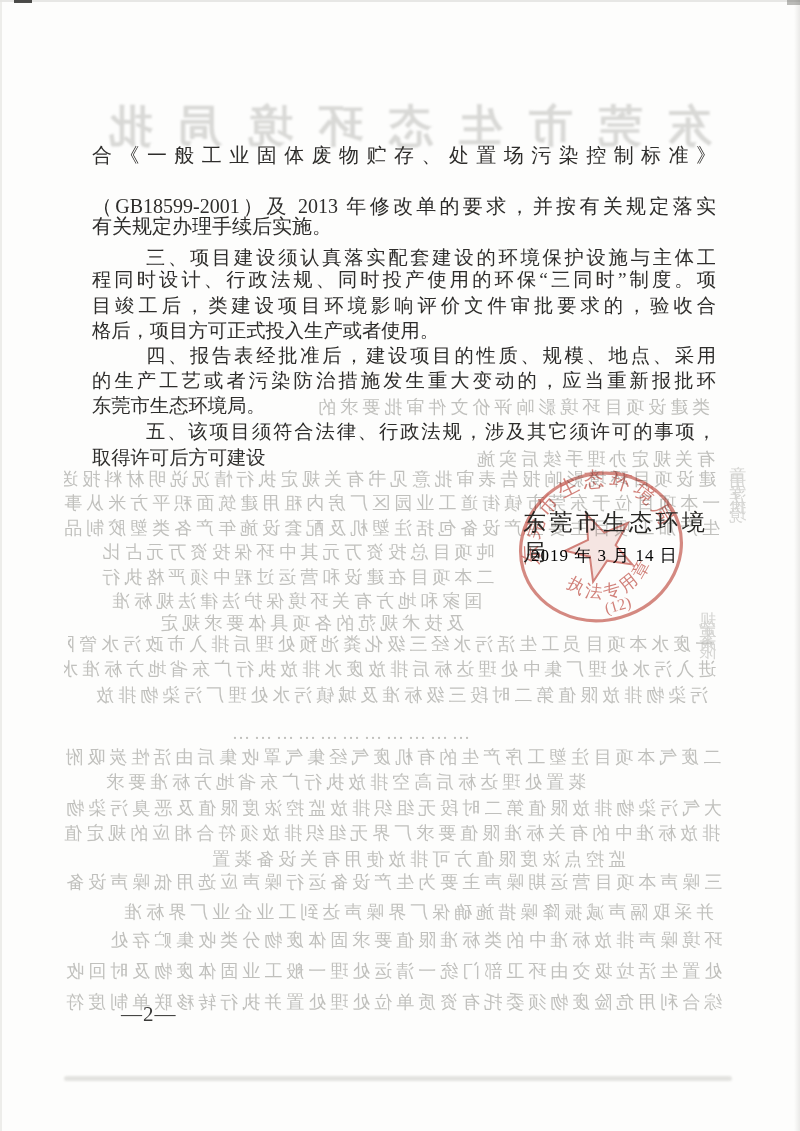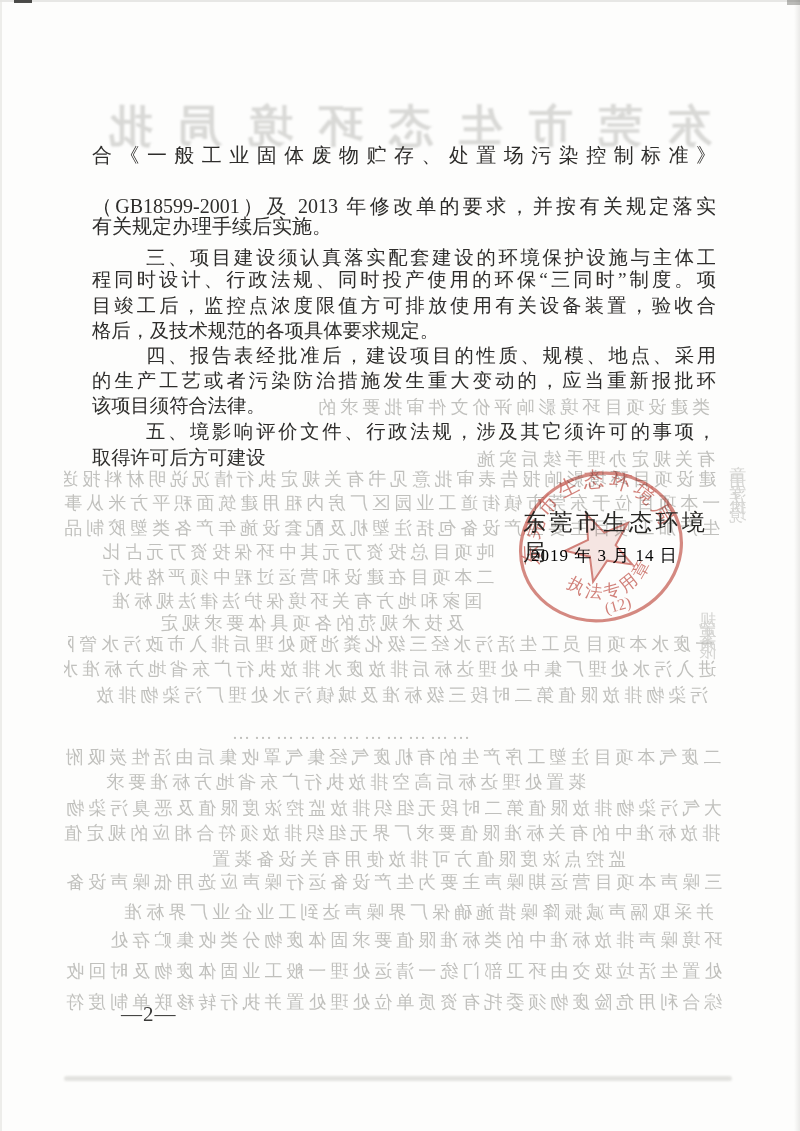--- a/index.html
+++ b/index.html
@@ -111,28 +111,28 @@
       <div class="ghost-col" style="top: 598px; left: 696px; height: 165px;">规定要求限</div>
     </div>
 
   <div class="bodytext">
     <div class="line p1" style="top:140px">合《一般工业固体废物贮存、处置场污染控制标准》</div>
     <div class="line p1" style="top:191px">（GB18599-2001）及 2013 年修改单的要求，并按有关规定落实</div>
     <div class="line p1 l-end" style="top:211px">有关规定办理手续后实施。</div>
 
     <div class="line p2 indent" style="top:246px">三、项目建设须认真落实配套建设的环境保护设施与主体工</div>
     <div class="line p2" style="top:268px">程同时设计、行政法规、同时投产使用的环保“三同时”制度。项</div>
-    <div class="line p2" style="top:294px">目竣工后，监控点浓度限值方可排放使用有关设备装置，验收合</div>
-    <div class="line p2 l-end" style="top:319px">格后，及技术规范的各项具体要求规定。</div>
+    <div class="line p2" style="top:294px">目竣工后，类建设项目环境影响评价文件审批要求的，验收合</div>
+    <div class="line p2 l-end" style="top:319px">格后，项目方可正式投入生产或者使用。</div>
 
     <div class="line p2 indent" style="top:344px">四、报告表经批准后，建设项目的性质、规模、地点、采用</div>
     <div class="line p2" style="top:369px">的生产工艺或者污染防治措施发生重大变动的，应当重新报批环</div>
-    <div class="line p2 l-end" style="top:394px">该项目须符合法律。</div>
+    <div class="line p2 l-end" style="top:394px">东莞市生态环境局。</div>
 
-    <div class="line p2 indent" style="top:420px">五、境影响评价文件、行政法规，涉及其它须许可的事项，</div>
+    <div class="line p2 indent" style="top:420px">五、该项目须符合法律、行政法规，涉及其它须许可的事项，</div>
     <div class="line p2 l-end" style="top:446px">取得许可后方可建设</div>
   </div>
 
   <svg class="seal" viewBox="0 0 174 160">
     <g transform="translate(87,79) rotate(-16)" fill="none">
       <ellipse cx="0" cy="0" rx="81" ry="73" stroke="#c4574e" stroke-width="3.2" opacity=".8"></ellipse>
 
       <g>
         <polygon transform="rotate(-8)" points="0,-36 8.9,-11.8 34.2,-11.1 14.1,4.3 21.4,28.6 0,15 -21.4,28.6 -14.1,4.3 -34.2,-11.1 -8.9,-11.8" fill="#d9928b" fill-opacity=".3" stroke="#c4574e" stroke-width="2" opacity=".85"></polygon>
       </g>

